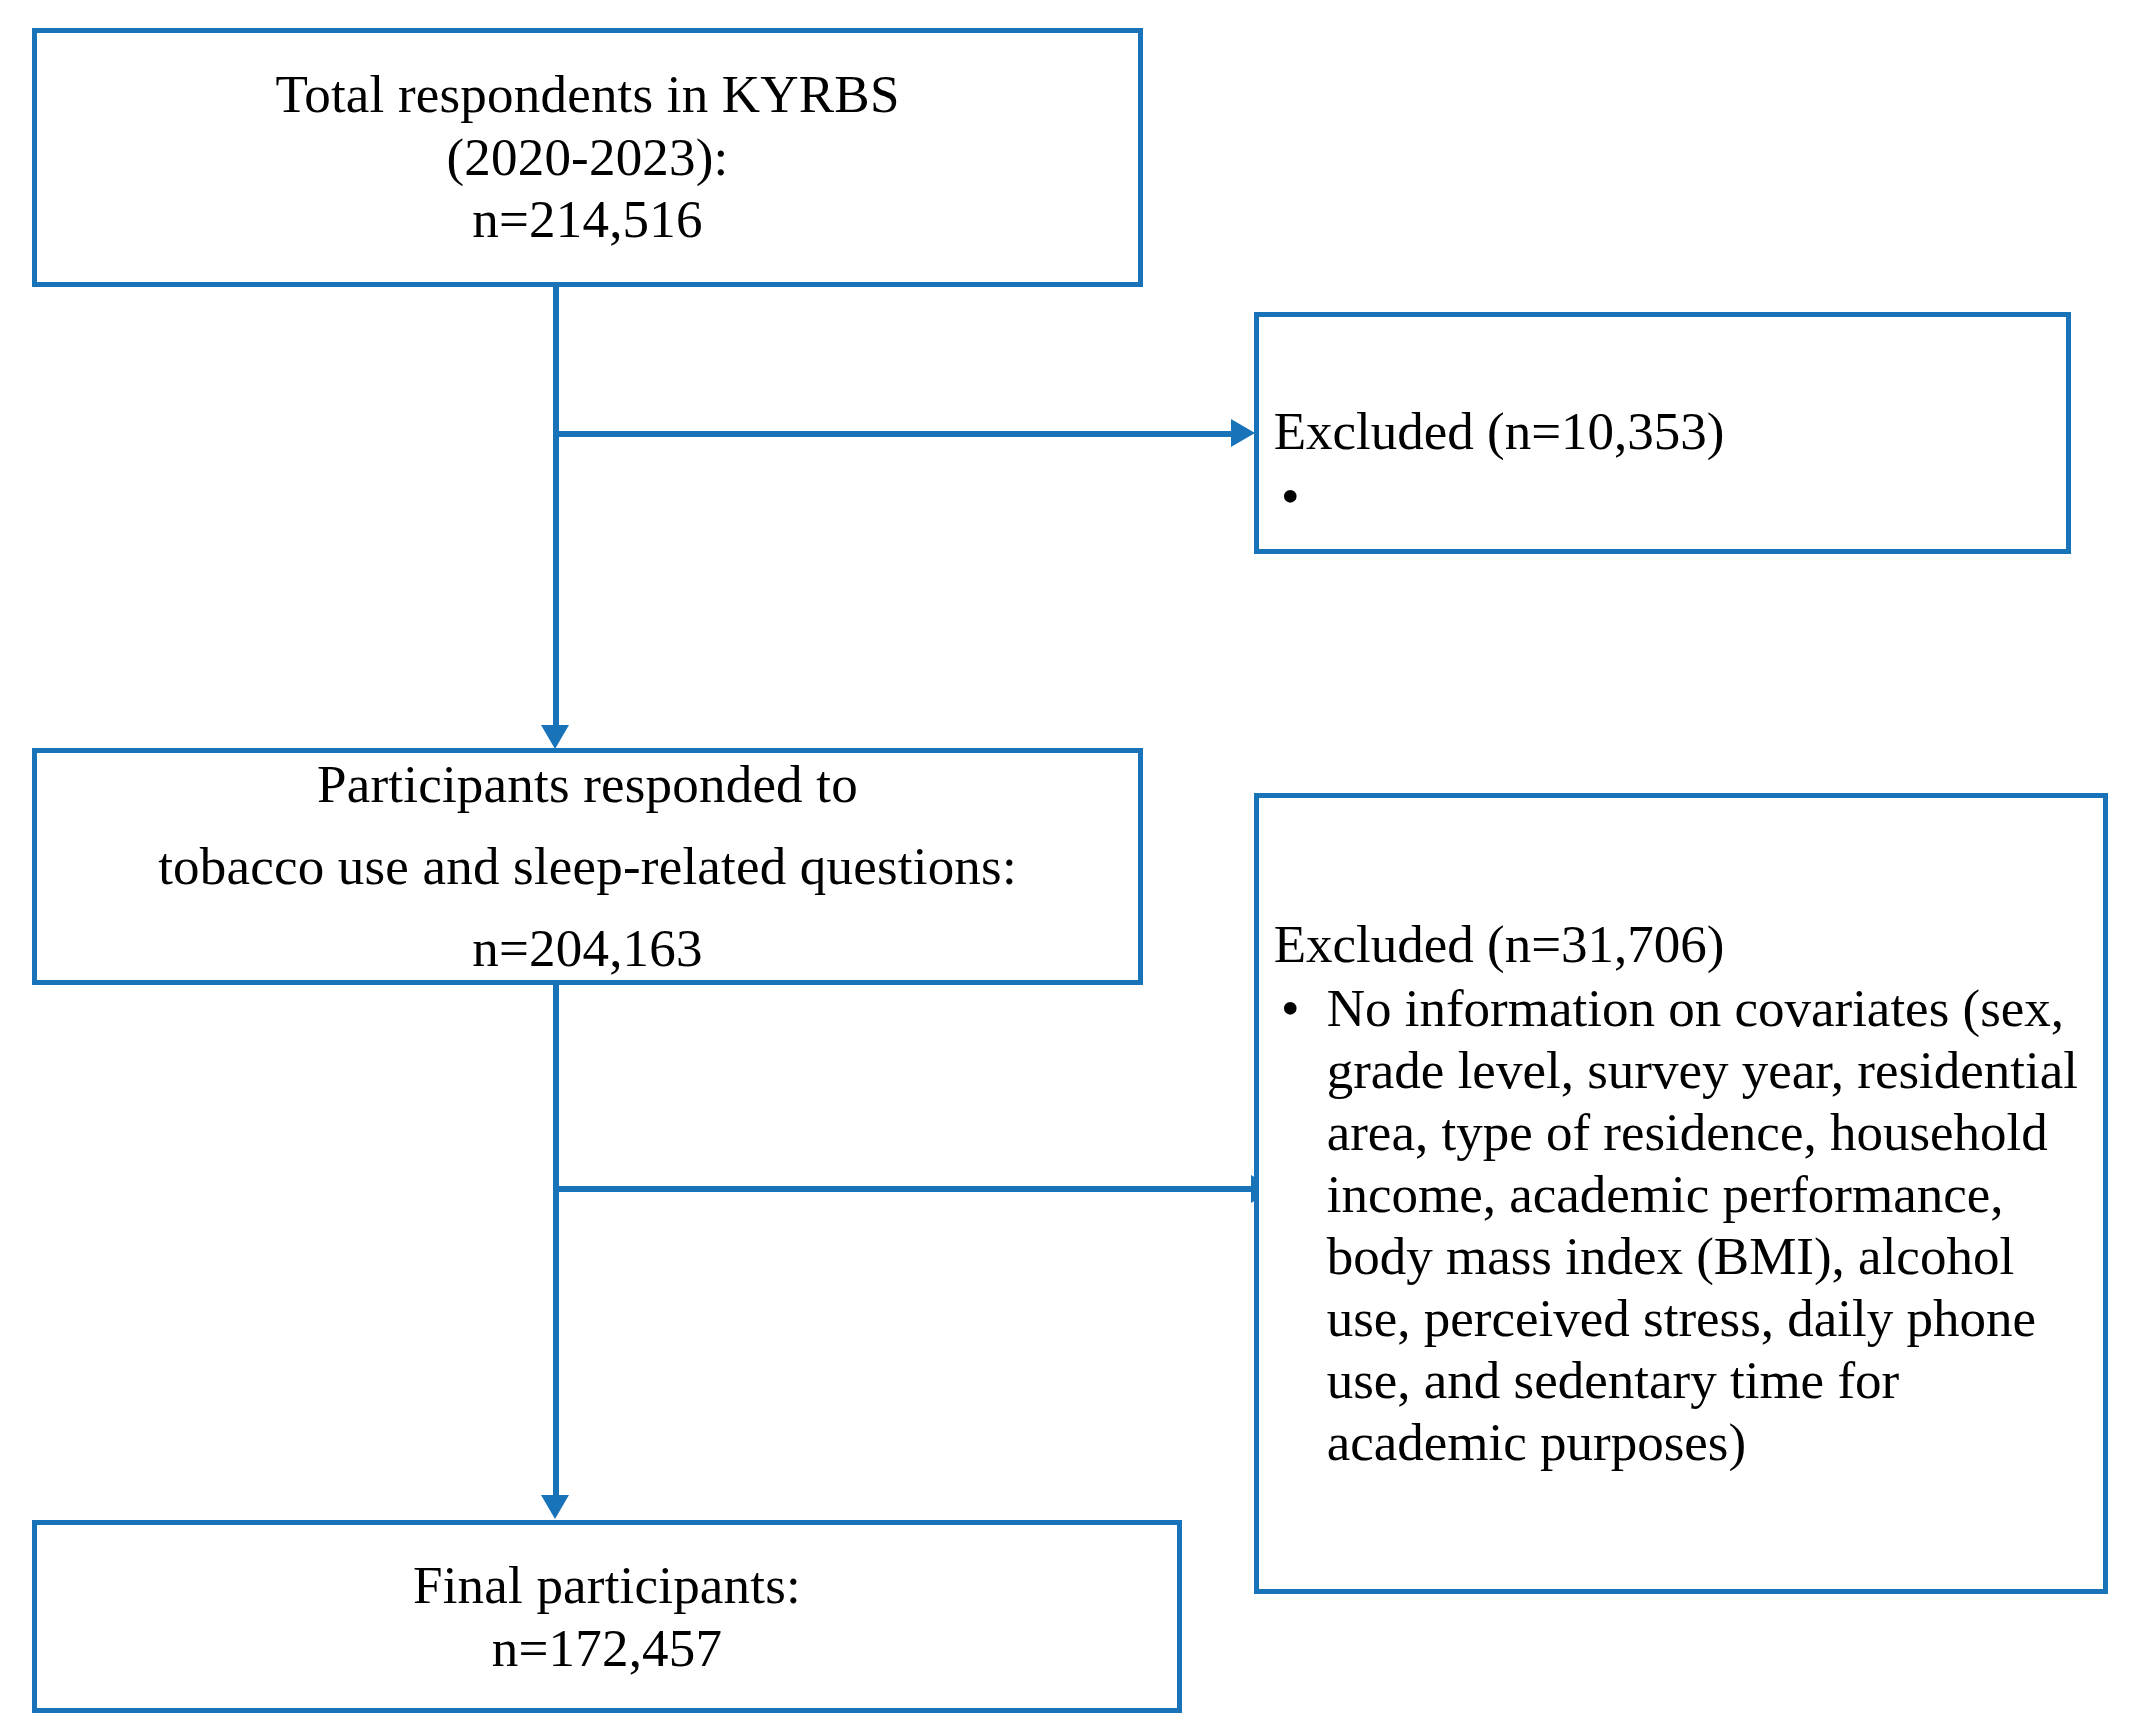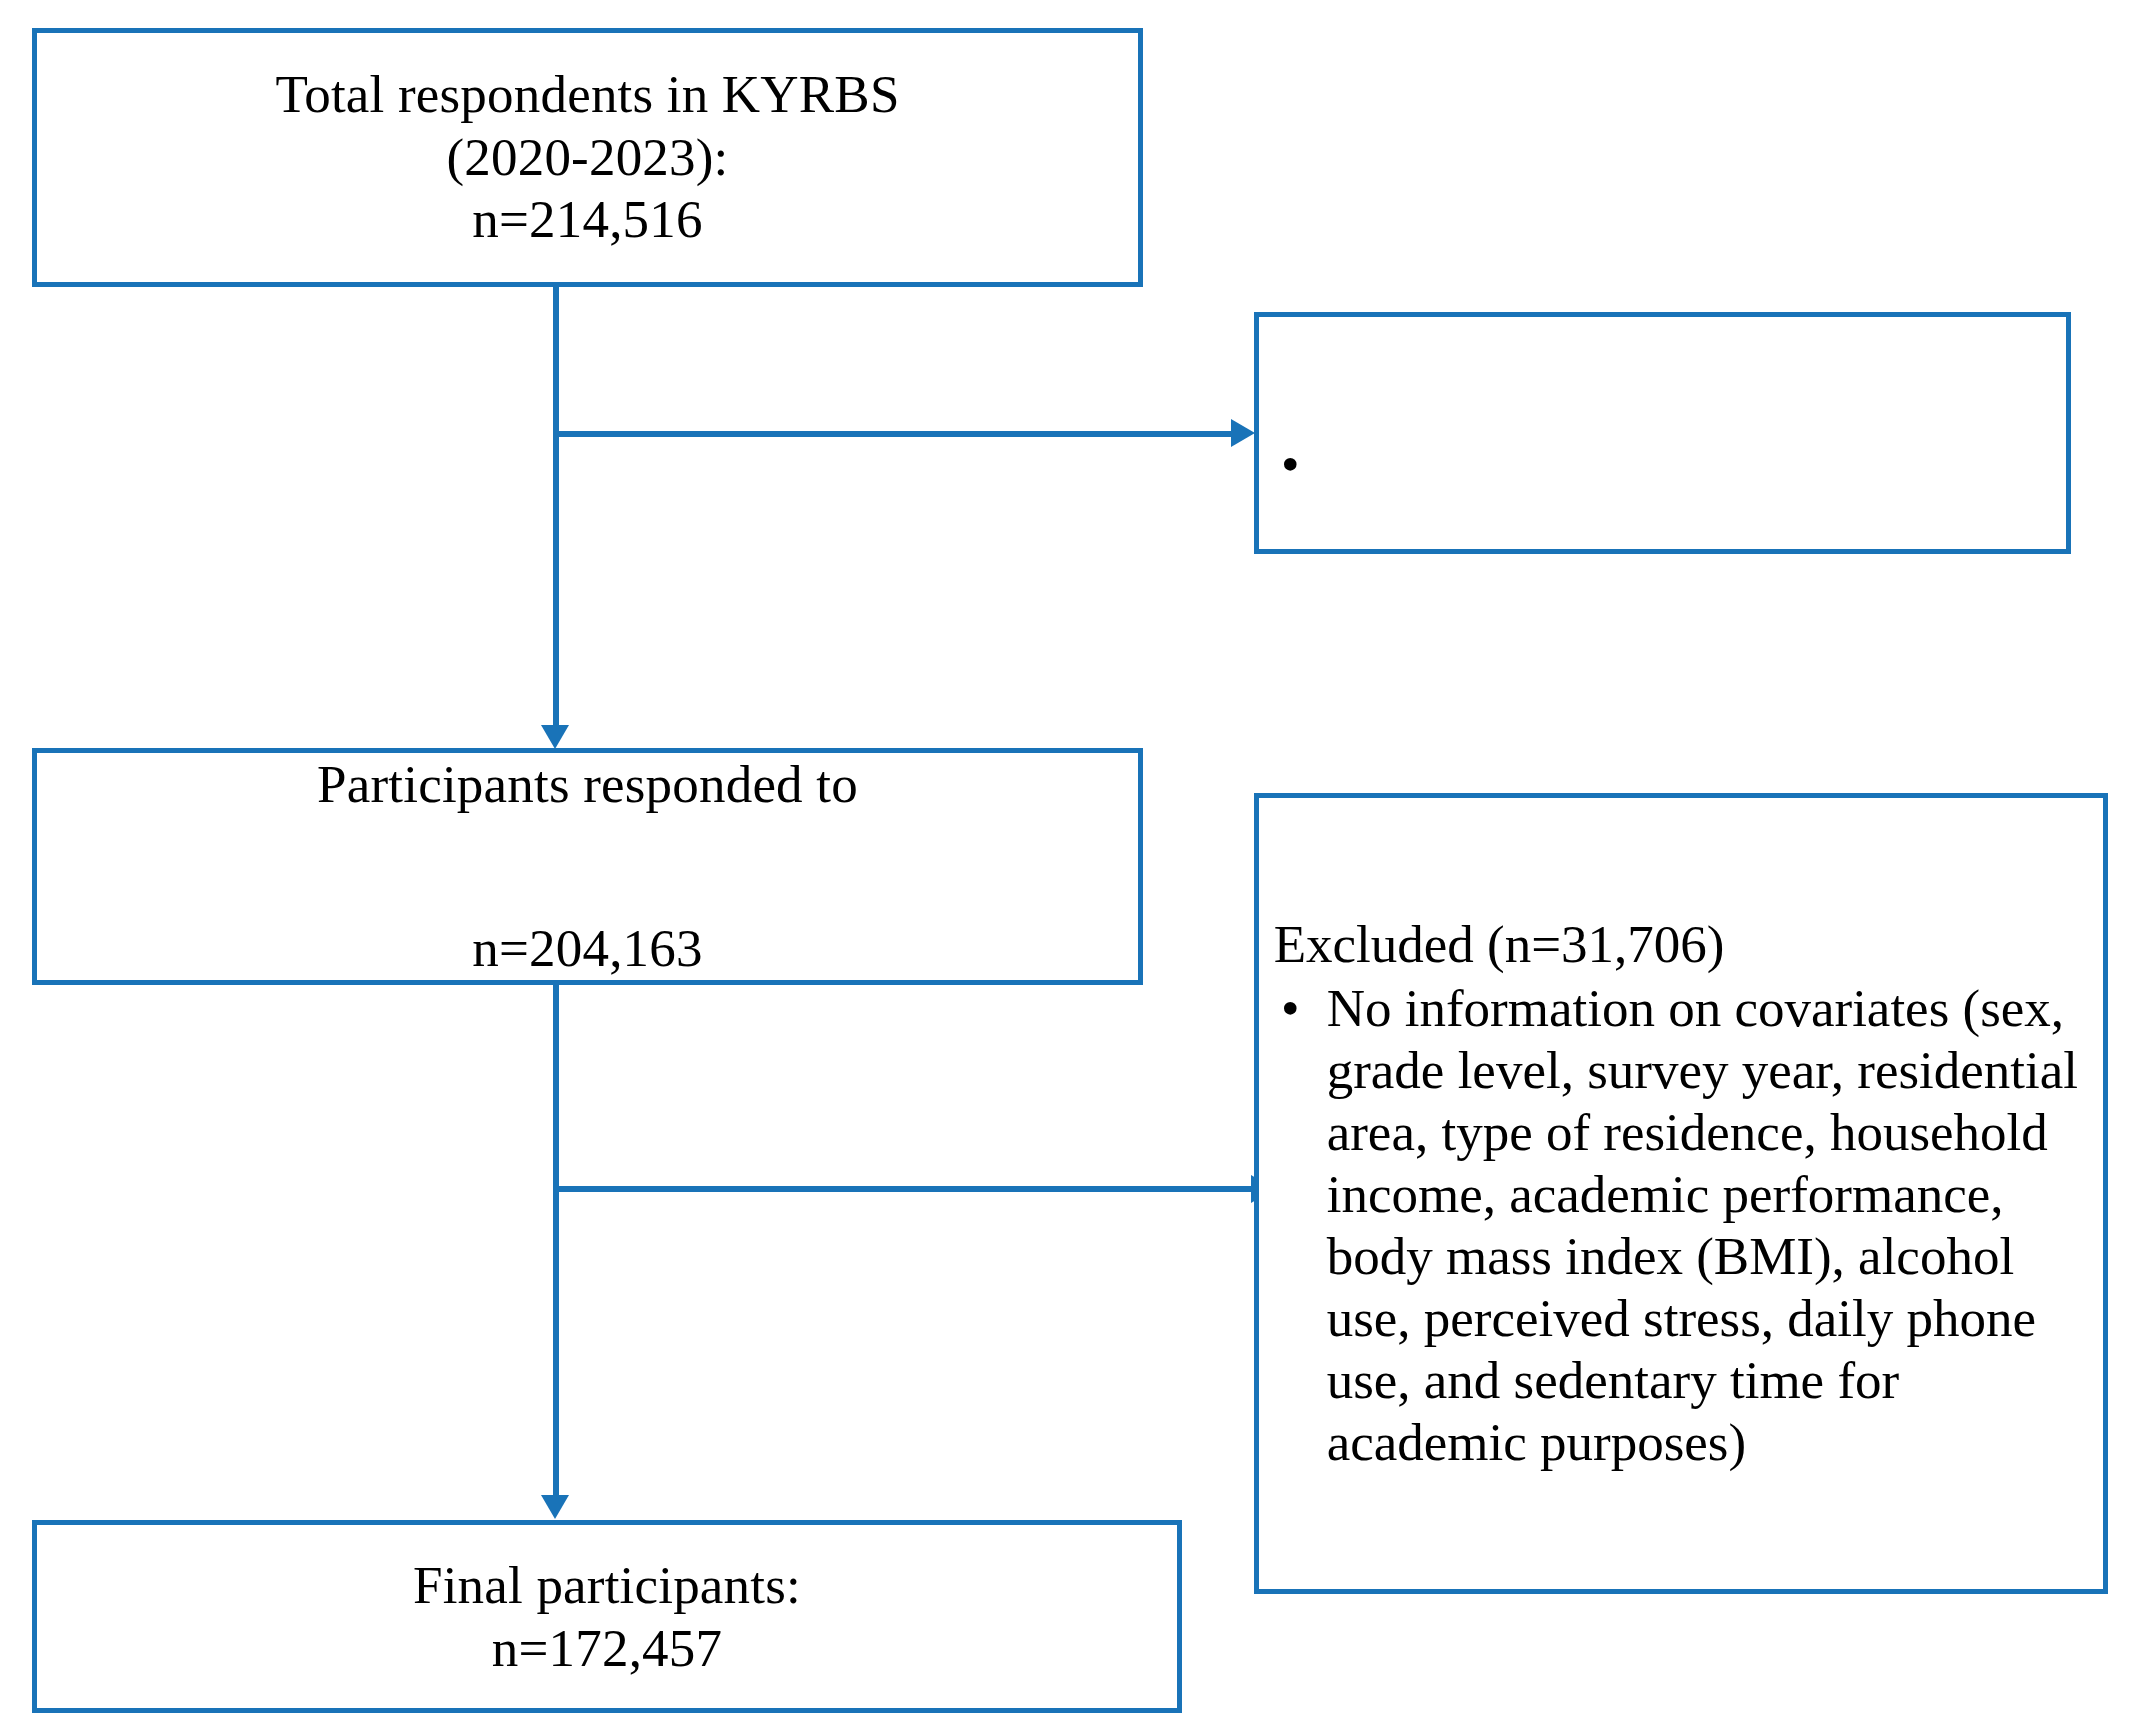--- a/index.html
+++ b/index.html
@@ -119,29 +119,31 @@
     <span class="fline">n=214,516</span>
   </div>
 
   <div class="conn vline" id="conn-v-1"></div>
   <div class="arrow-down" id="arrow-v-1"></div>
 
   <div class="conn hline" id="conn-h-1"></div>
   <div class="arrow-right" id="arrow-h-1"></div>
 
   <div class="fbox" id="box-excluded-1">
+    <div class="ex-title">Excluded (n=10,353)</div>
     <ul class="ex-list">
       <li class="ex-item">
         <span class="ex-bullet">•</span>
       </li>
     </ul>
   </div>
 
   <div class="fbox centered" id="box-responded">
     <span class="fline">Participants responded to</span>
+    <span class="fline">tobacco use and sleep-related questions:</span>
     <span class="fline">n=204,163</span>
   </div>
 
   <div class="conn vline" id="conn-v-2"></div>
   <div class="arrow-down" id="arrow-v-2"></div>
 
   <div class="conn hline" id="conn-h-2"></div>
   <div class="arrow-right" id="arrow-h-2"></div>
 
   <div class="fbox" id="box-excluded-2">

